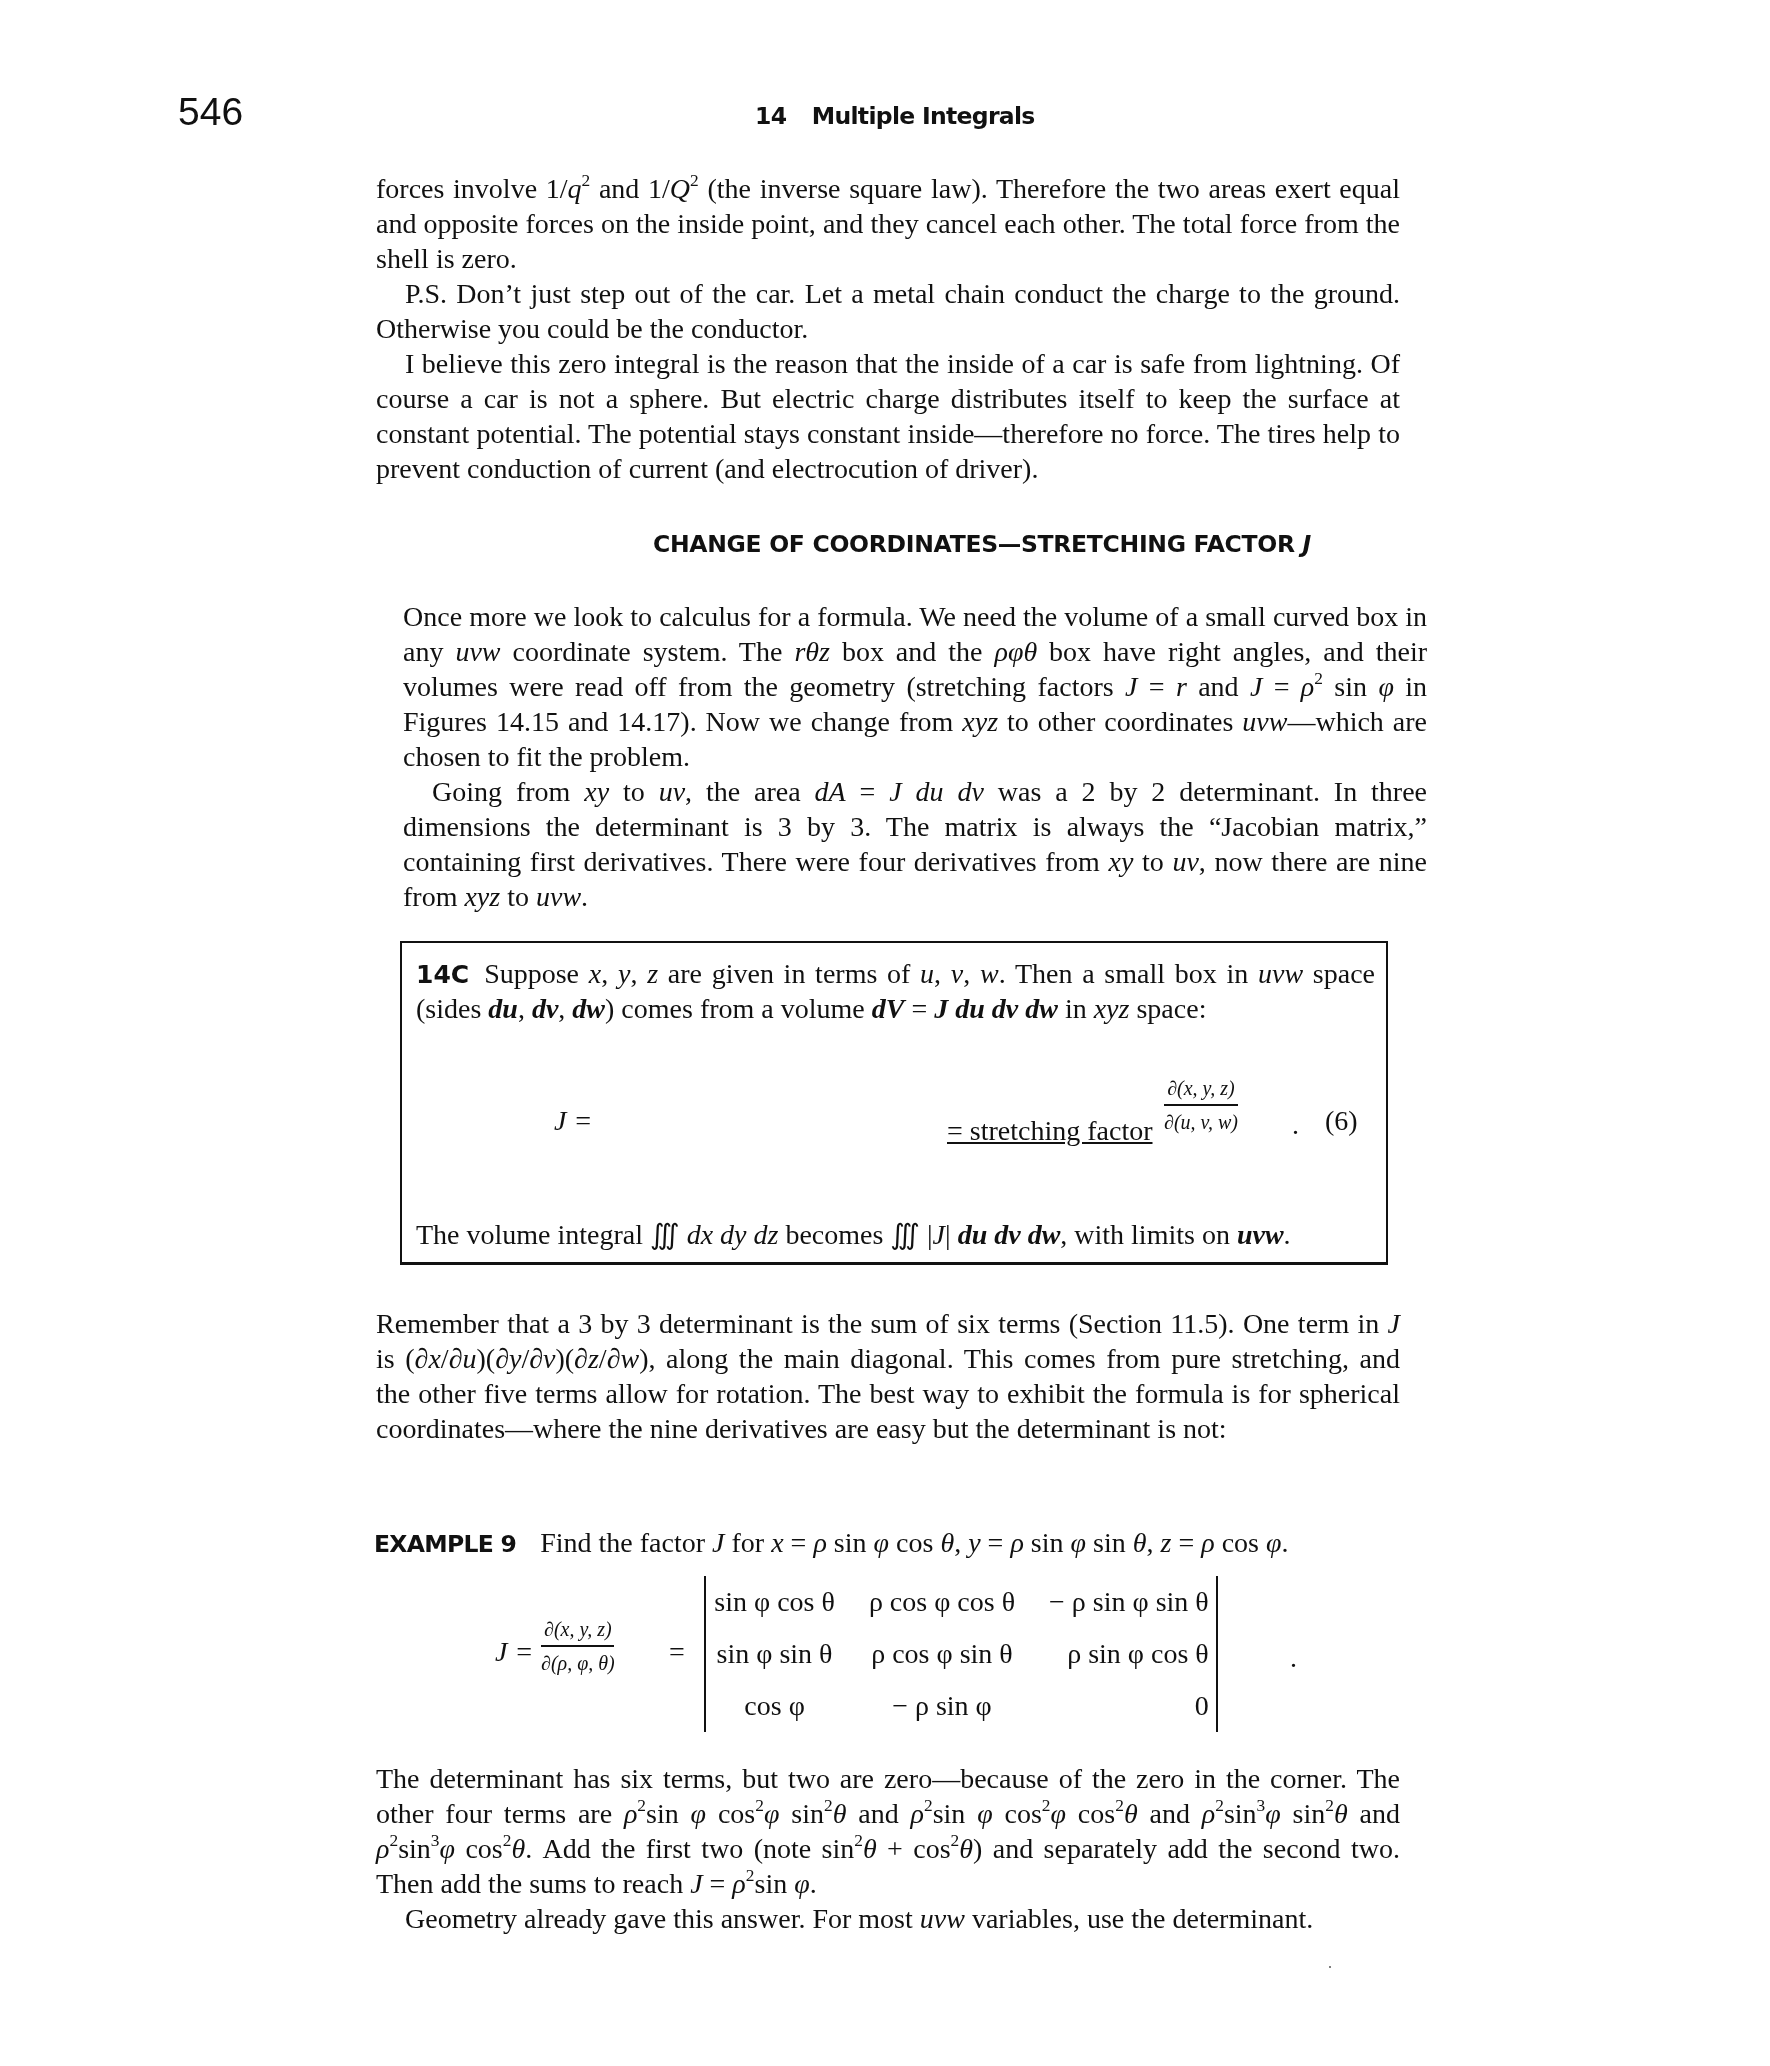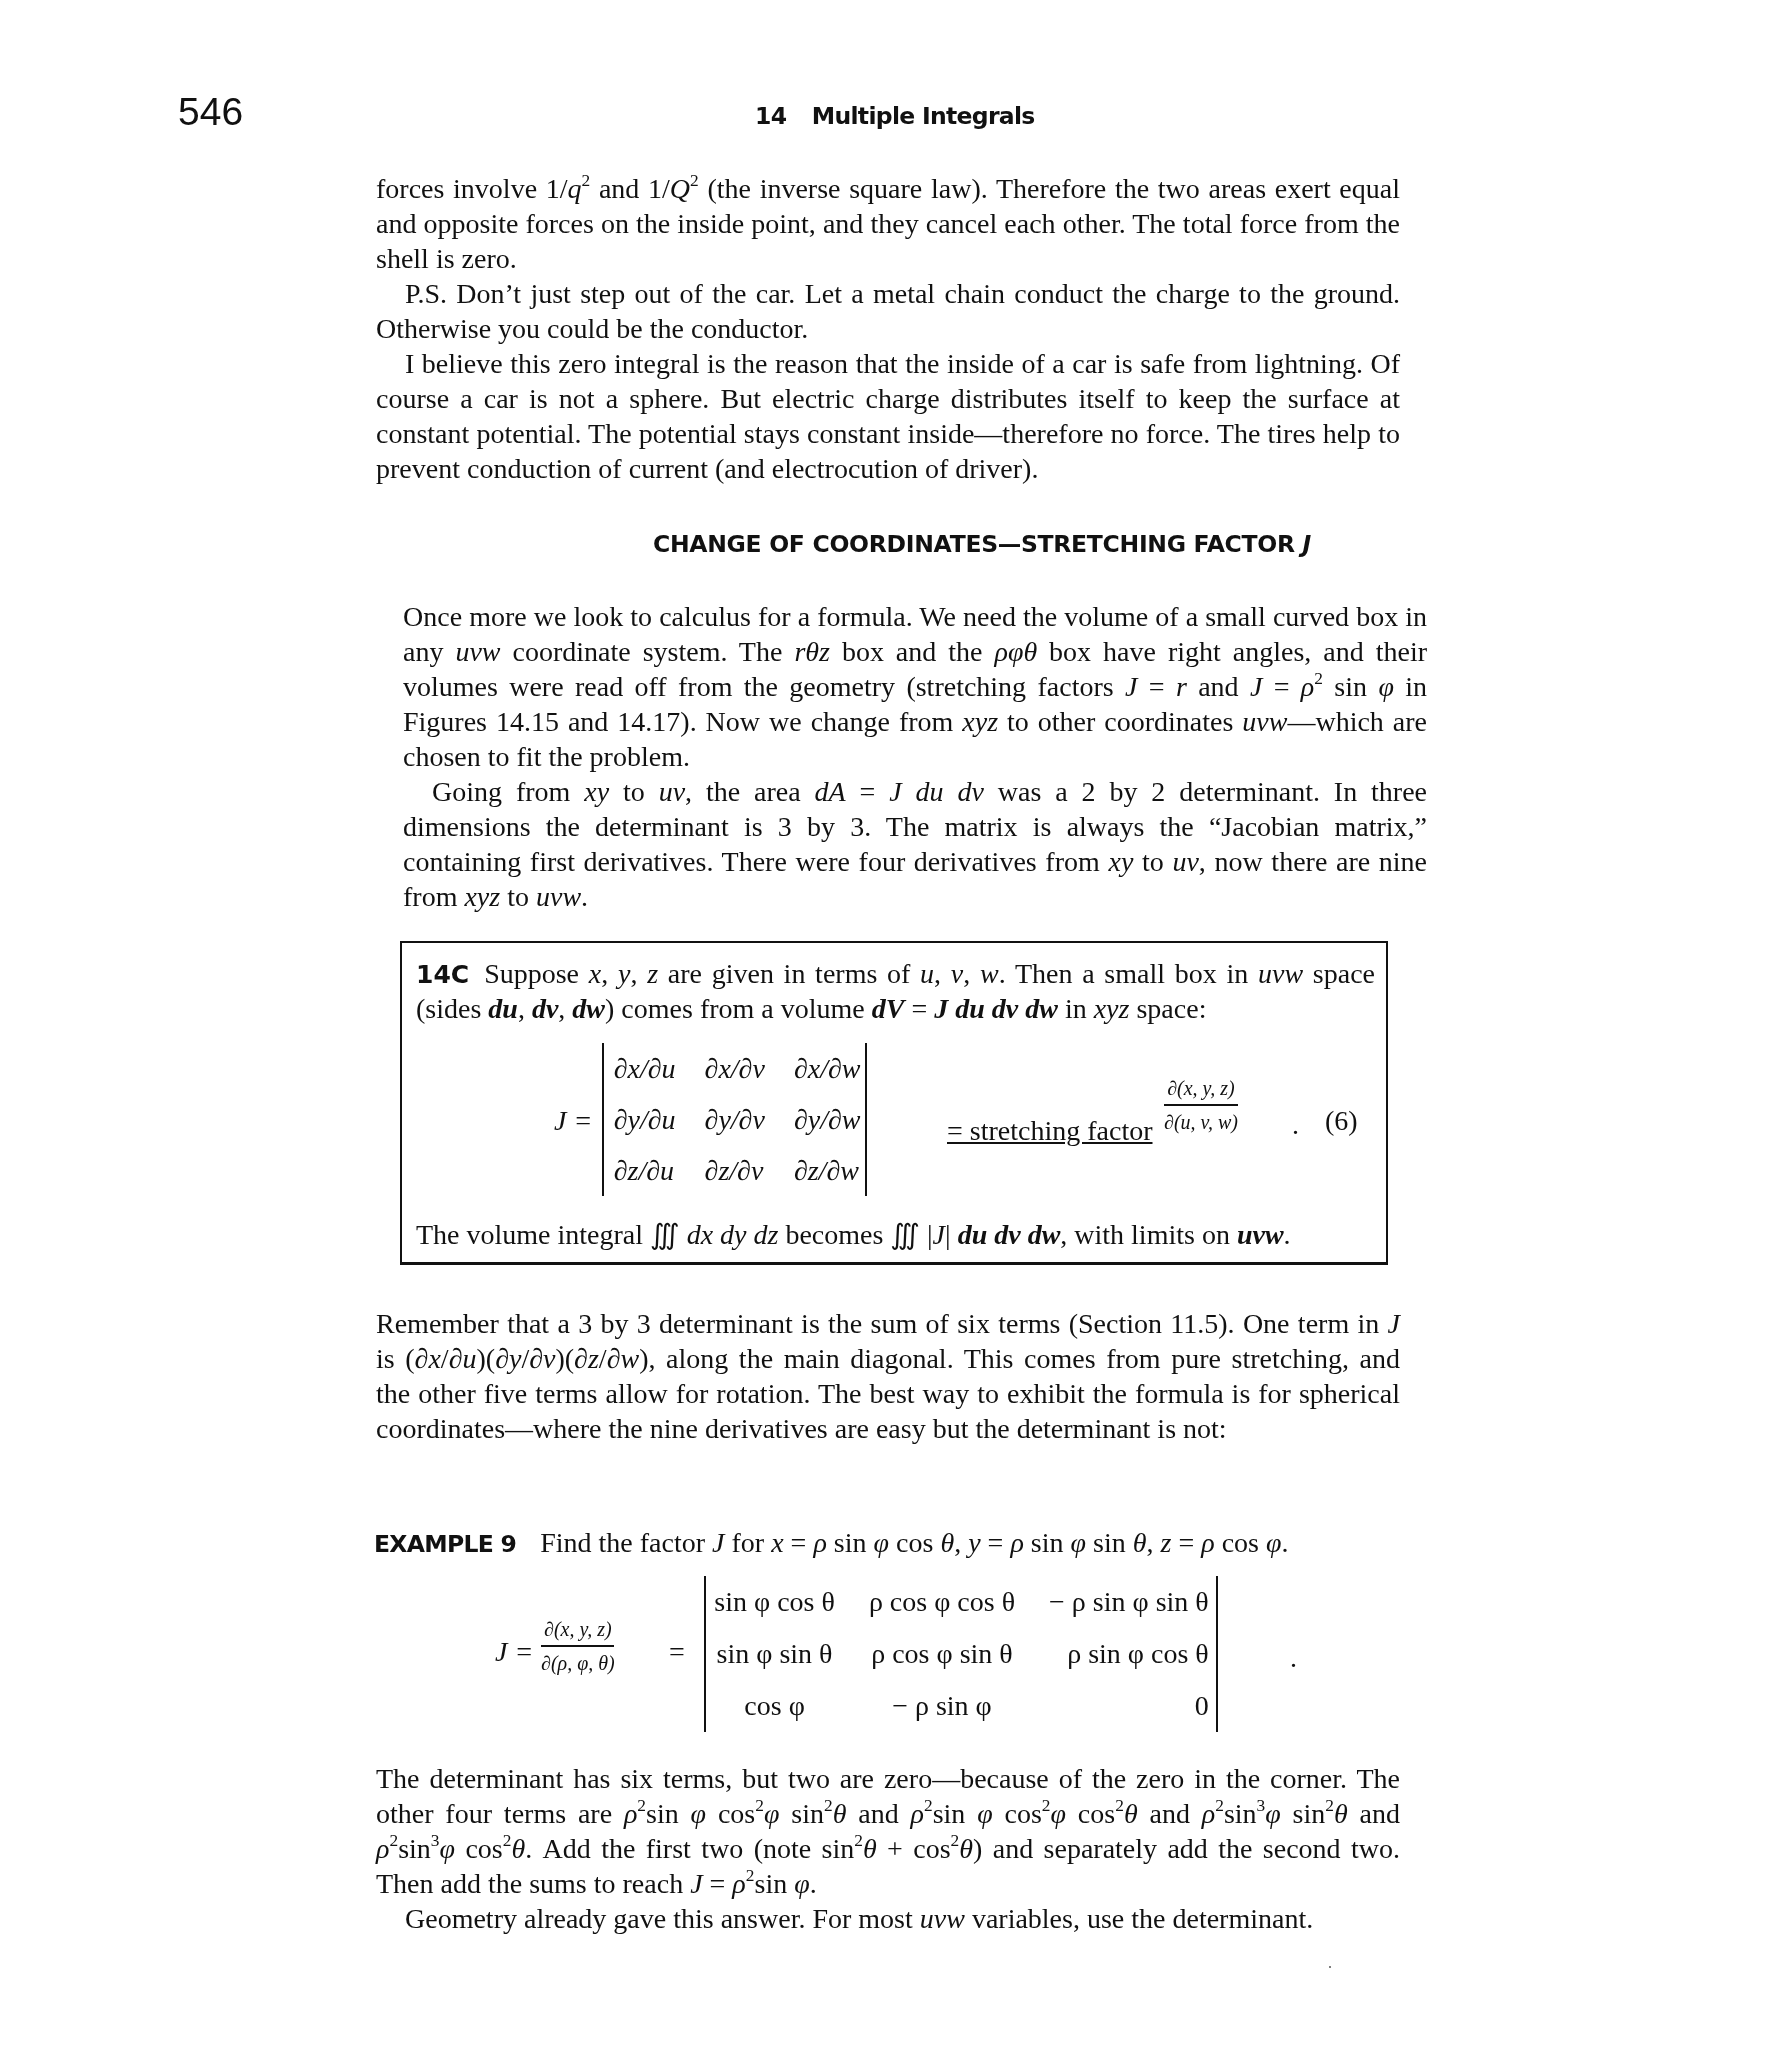--- a/index.html
+++ b/index.html
@@ -51,31 +51,20 @@
 <div class="textblock" style="top: 599px; margin-left: 27px;">
   <p>Once more we look to calculus for a formula. We need the volume of a small curved box in any <i>uvw</i> coordinate system. The <i>rθz</i> box and the <i>ρφθ</i> box have right angles, and their volumes were read off from the geometry (stretching factors <i>J</i> = <i>r</i> and <i>J</i> = <i>ρ</i><sup>2</sup> sin <i>φ</i> in Figures 14.15 and 14.17). Now we change from <i>xyz</i> to other coordinates <i>uvw</i>—which are chosen to fit the problem.</p>
   <p class="indent">Going from <i>xy</i> to <i>uv</i>, the area <i>dA</i> = <i>J du dv</i> was a 2 by 2 determinant. In three dimensions the determinant is 3 by 3. The matrix is always the “Jacobian matrix,” containing first derivatives. There were four derivatives from <i>xy</i> to <i>uv</i>, now there are nine from <i>xyz</i> to <i>uvw</i>.</p>
 </div>
 
 <div class="theorem-box">
   <div class="theorem-text">
     <span class="theorem-label">14C</span><span>Suppose <i>x</i>, <i>y</i>, <i>z</i> are given in terms of <i>u</i>, <i>v</i>, <i>w</i>. Then a small box in <i>uvw</i> space (sides <span class="bi">du</span>, <span class="bi">dv</span>, <span class="bi">dw</span>) comes from a volume <span class="bi">dV</span> = <span class="bi">J du dv dw</span> in <i>xyz</i> space:</span>
   </div>
   <div class="eq-label" style="left: 152px; top: 162px; font-style: italic;">J =</div>
-  <div class="det det1" id="det1">
-      <div class="cell">∂x/∂u</div>
-      <div class="cell">∂x/∂v</div>
-      <div class="cell">∂x/∂w</div>
-      <div class="cell">∂y/∂u</div>
-      <div class="cell">∂y/∂v</div>
-      <div class="cell">∂y/∂w</div>
-      <div class="cell">∂z/∂u</div>
-      <div class="cell">∂z/∂v</div>
-      <div class="cell">∂z/∂w</div>
-    </div>
   <div class="eq-label" style="left: 545px; top: 172px; text-decoration: underline;">= stretching factor</div>
   <div class="frac" style="left: 762px; top: 130px; font-style: italic;">
     <span class="num-part">∂(x, y, z)</span>
     <span class="den-part">∂(u, v, w)</span>
   </div>
   <div class="eq-label" style="left: 890px; top: 166px;">.</div>
   <div class="eq-label" style="left: 923px; top: 162px;">(6)</div>
   <div class="theorem-text" style="top: 275px;">The volume integral ∭ <i>dx dy dz</i> becomes ∭ |<i>J</i>| <span class="bi">du dv dw</span>, with limits on <span class="bi">uvw</span>.</div>
 </div>
 

